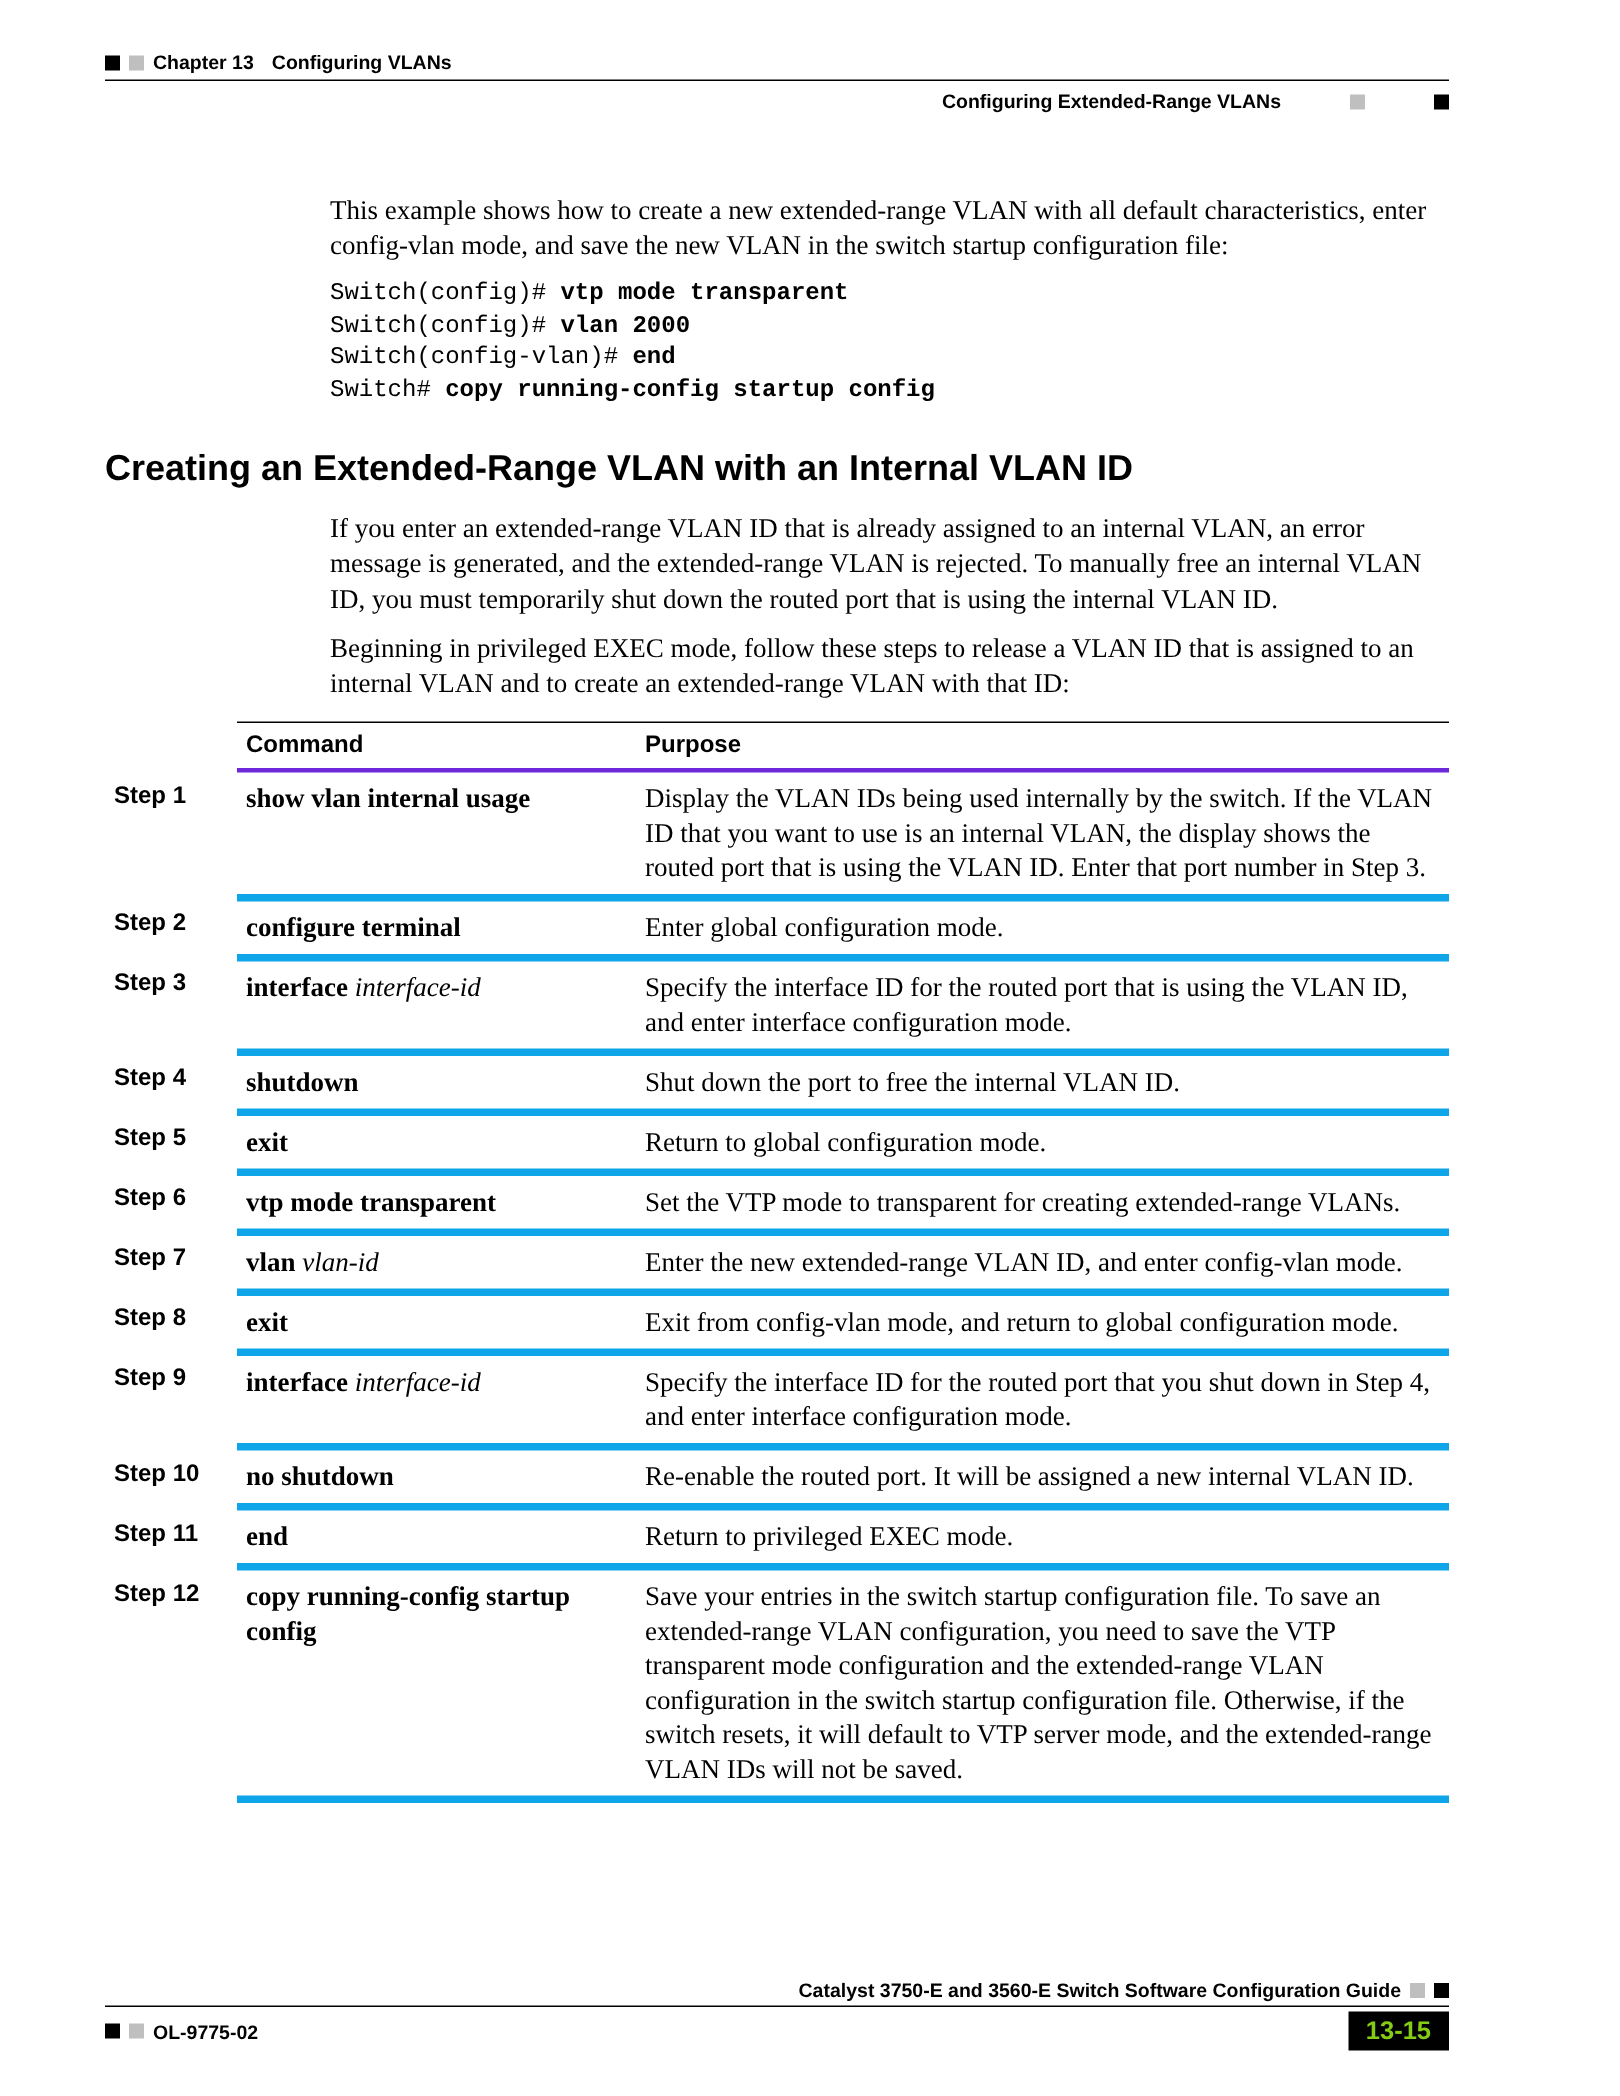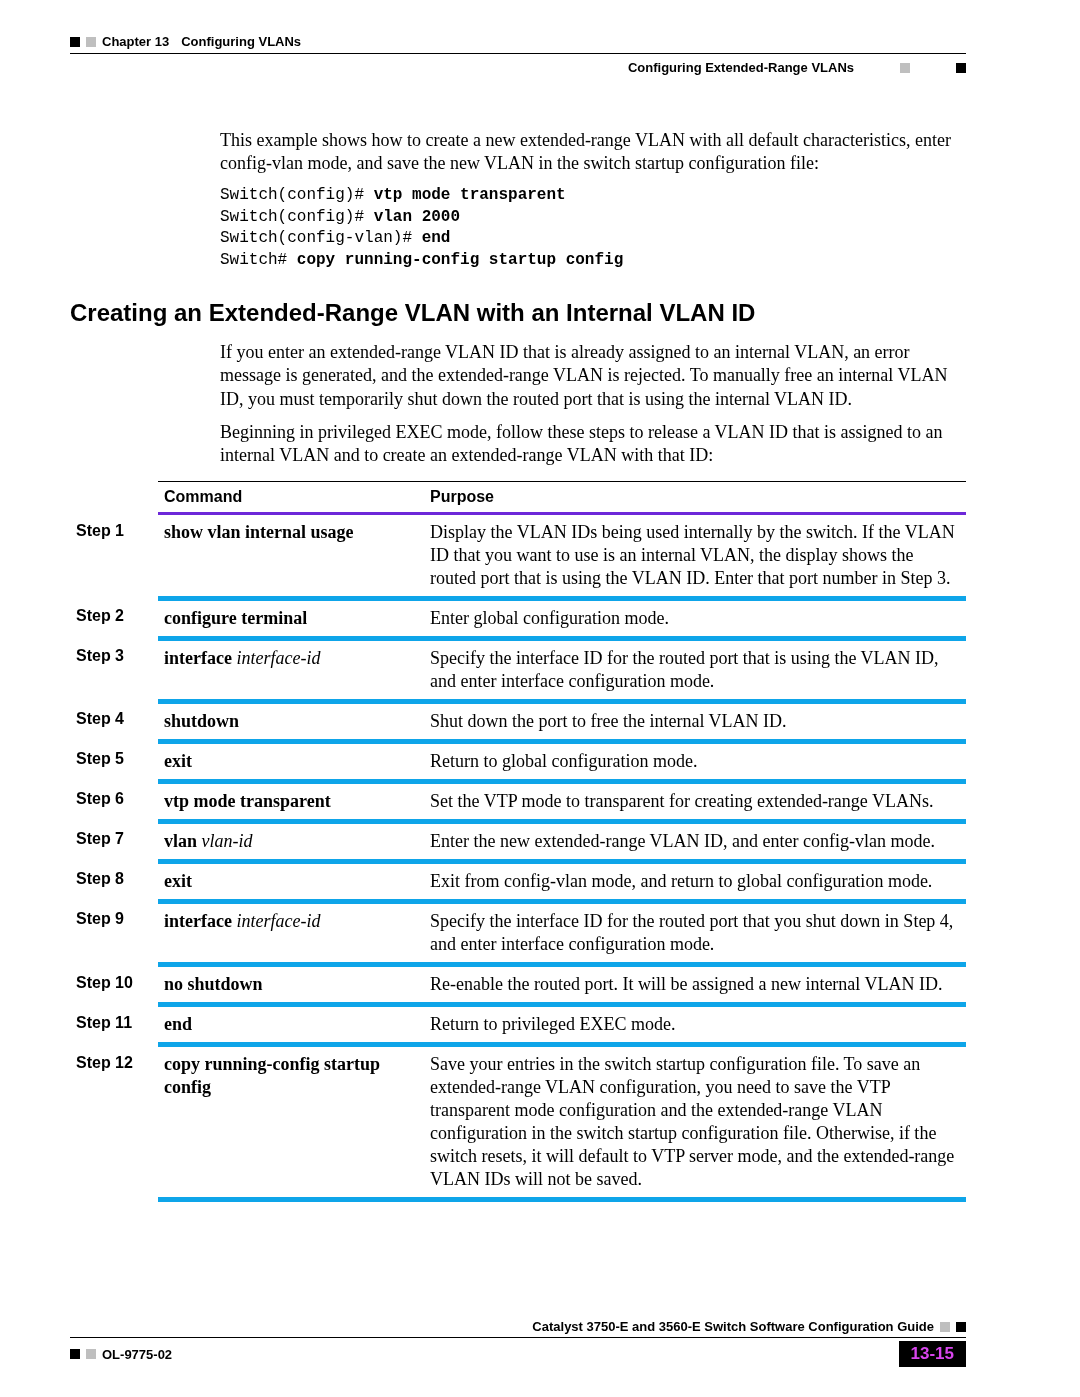--- a/index.html
+++ b/index.html
@@ -167,21 +167,21 @@
   }
   .footer-line2 .left .square {
     width: 10px;
     height: 10px;
     background: #000;
     margin-right: 6px;
   }
   .footer-line2 .left .square.light { background: #bfbfbf; }
   .footer-line2 .pagenum {
     background: #000;
-    color: #d946ef;
+    color: #84cc16;
     font-family: Arial, Helvetica, sans-serif;
     font-weight: bold;
     font-size: 17px;
     padding: 3px 12px;
   }
 </style>
 </head>
 <body>
 
 <div class="page">

